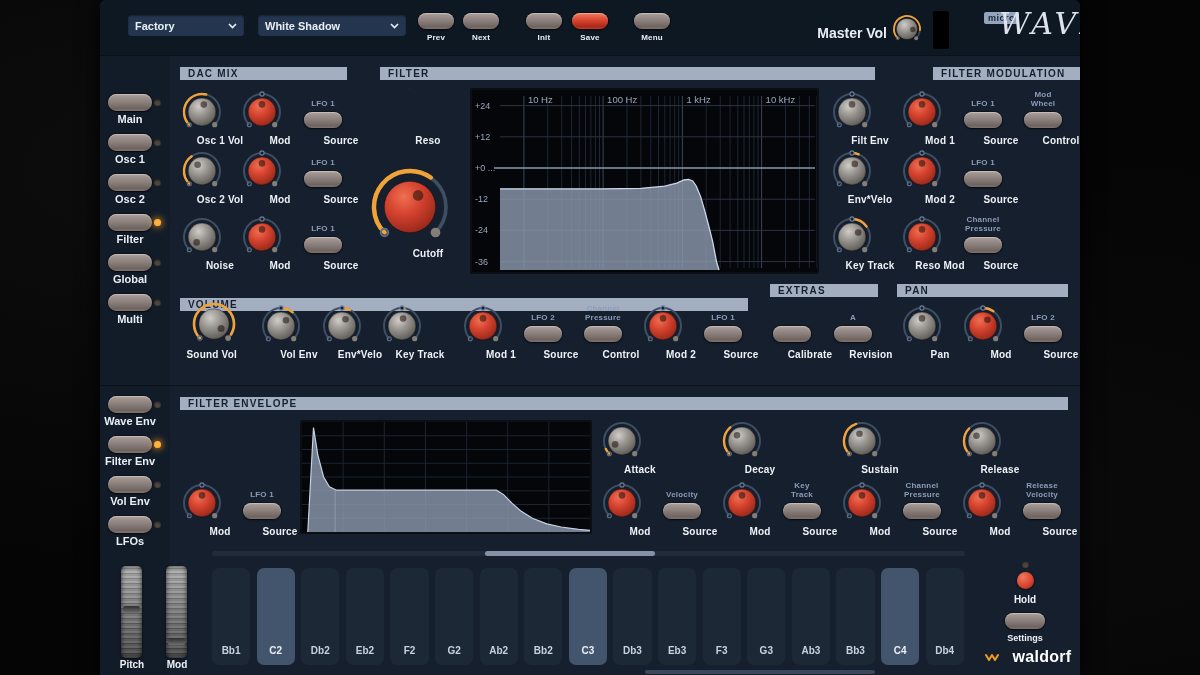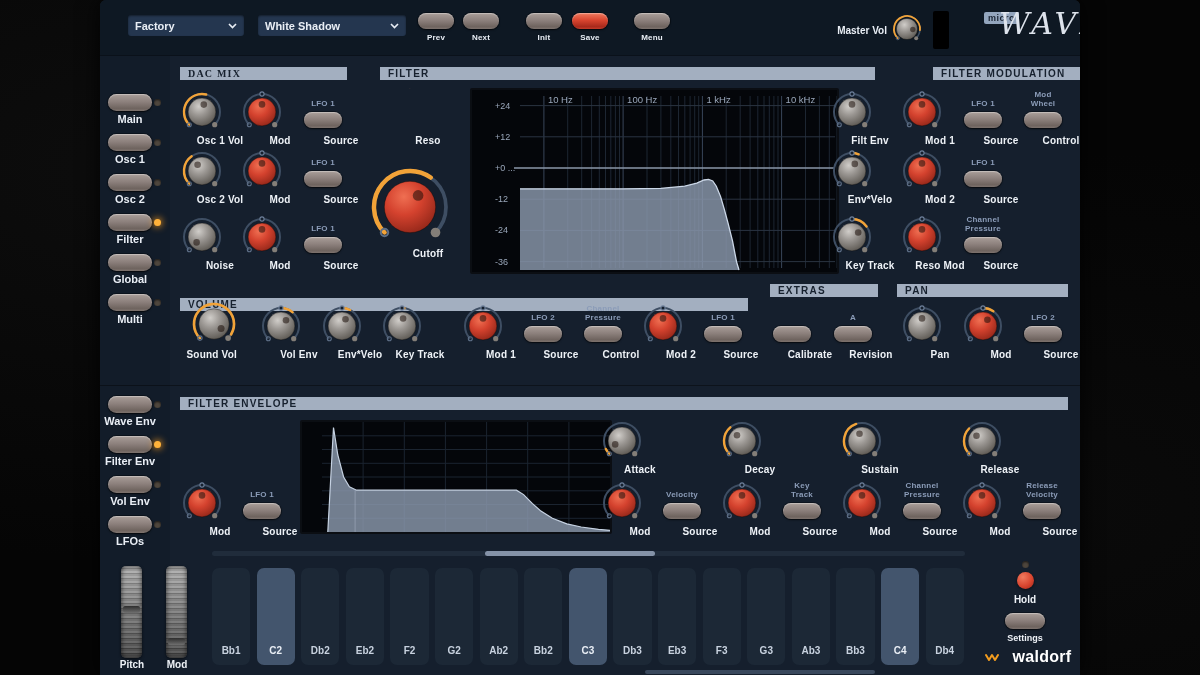--- a/index.html
+++ b/index.html
@@ -42,39 +42,39 @@
 
   .sbtn{position:absolute;left:8px;width:44px;height:17px;border-radius:8.5px;
         background:linear-gradient(180deg,#a99e99,#8d817d 45%,#6f645f 85%,#7d726d);
         box-shadow:0 1px 2px rgba(0,0,0,.55), inset 0 1px 1px rgba(255,255,255,.35),0 0 0 1px rgba(0,0,0,.3);}
   .slbl{position:absolute;left:0;width:60px;text-align:center;font-size:11px;font-weight:bold;
         color:#e9eef5;white-space:nowrap;}
   .led{position:absolute;width:7px;height:7px;border-radius:50%;}
   .led.off{background:#4e463d;box-shadow:inset 0 1px 2px rgba(0,0,0,.65);}
   .led.on{background:#ffb23a;box-shadow:0 0 7px 1px rgba(255,160,30,.85);}
 
-  .graph{position:absolute;background:#04060a;border:2px solid #0b0e13;border-radius:2px;padding-left:20px;}
+  .graph{position:absolute;background:#04060a;border:2px solid #0b0e13;border-radius:2px;}
 
   .key{position:absolute;border-radius:7px;background:#1c2836;display:flex;align-items:flex-end;
        justify-content:center;padding-bottom:9px;font-size:10px;font-weight:bold;color:#c8d2df;
        box-sizing:border-box;}
   .key.active{background:#43556d;color:#e9eef5;}
 
   .wheel{position:absolute;width:21px;height:92px;border-radius:5px;overflow:hidden;
          background:linear-gradient(180deg,rgba(255,255,255,.28),rgba(0,0,0,.42)),
                     repeating-linear-gradient(180deg,#9b9b9b 0 2px,#5f5f5f 2px 3px,#818181 3px 5px);
          box-shadow:inset 0 0 5px rgba(0,0,0,.75),0 1px 3px rgba(0,0,0,.6);}
   .wheel .notch{position:absolute;left:2px;right:2px;height:7px;
                 background:linear-gradient(180deg,#2e2e2e,#6f6f6f);border-radius:2px;}
   .wlbl{position:absolute;width:44px;text-align:center;font-size:10px;font-weight:bold;color:#eef2f7;}
 
   .sb-track{position:absolute;height:5px;border-radius:2.5px;background:#202c3b;}
   .sb-thumb{position:absolute;height:5px;border-radius:2.5px;background:#8492a7;}
 
-  #masterlbl{position:absolute;left:712px;top:25px;width:75px;text-align:right;font-size:10px;
+  #masterlbl{position:absolute;left:712px;top:25px;width:75px;text-align:right;font-size:14px;
              font-weight:bold;color:#e9eef5;}
   #meter{position:absolute;left:833px;top:11px;width:16px;height:38px;background:#000;border-radius:2px;}
   #micro-badge{position:absolute;left:884px;top:12px;background:#93a5bd;color:#1a2433;font-size:9px;
                font-weight:bold;padding:1px 4px;border-radius:2px;letter-spacing:.5px;}
   #wave-logo{position:absolute;left:899px;top:6px;font-family:"DejaVu Serif",serif;font-style:italic;
              font-weight:300;font-size:30px;color:#dde3ec;letter-spacing:3px;}
   #hold-btn{position:absolute;left:917px;top:572px;width:17px;height:17px;border-radius:50%;
             background:radial-gradient(circle at 35% 30%,#f07a5e,#d9452f 55%,#a02518);
             box-shadow:0 1px 3px rgba(0,0,0,.6);}
   #hold-led{position:absolute;left:922px;top:561px;}
@@ -133,21 +133,21 @@
             <circle cx="16" cy="16" r="10.6" fill="url(#g0)" stroke="rgba(0,0,0,.45)" stroke-width="0.8"></circle>
             <circle cx="21.8" cy="16.5" r="2.7" fill="rgba(28,14,9,.55)"></circle>
           </svg></div>
       <div id="meter"></div>
       <div id="micro-badge">micro</div>
       <div id="wave-logo">WAVE</div>
     </div>
     <div id="sideband"></div>
     <div class="hdivider"></div>
 
-    <div class="sec-hdr" style="left:80px;top:67px;width:167px;font-family:Liberation Serif, serif;">DAC MIX</div>
+    <div class="sec-hdr" style="left:80px;top:67px;width:167px;">DAC MIX</div>
     <div class="sec-hdr" style="left:280px;top:67px;width:495px;">FILTER</div>
     <div class="sec-hdr" style="left:797px;top:67px;width:171px;margin-left:36px;">FILTER MODULATION</div>
     <div class="sec-hdr" style="left:80px;top:298px;width:568px;">VOLUME</div>
     <div class="sec-hdr" style="left:670px;top:284px;width:108px;">EXTRAS</div>
     <div class="sec-hdr" style="left:797px;top:284px;width:171px;">PAN</div>
     <div class="sec-hdr" style="left:80px;top:397px;width:888px;">FILTER ENVELOPE</div>
 
     <div class="graph" id="filter-graph" style="left:370px;top:88px;width:345px;height:182px;"><svg width="345" height="182" viewBox="0 0 345 182">
           <line x1="51.9" y1="6" x2="51.9" y2="178" stroke="#39465a" stroke-width="1"></line>
           <line x1="75.7" y1="6" x2="75.7" y2="178" stroke="#1d2632" stroke-width="1"></line>

